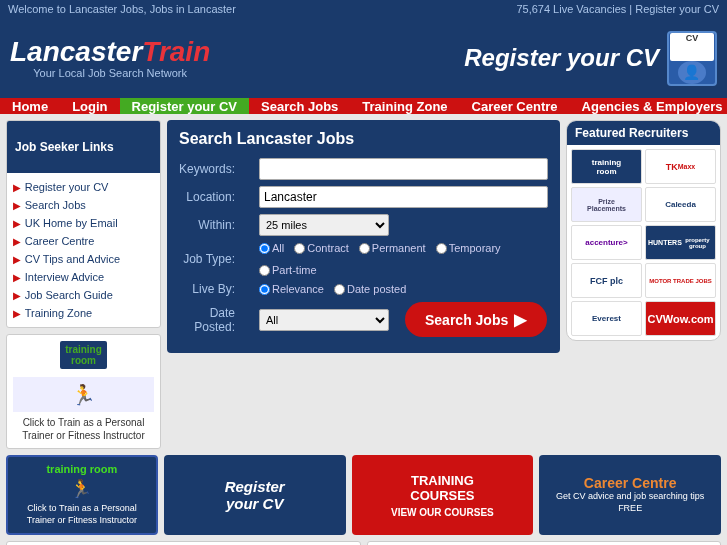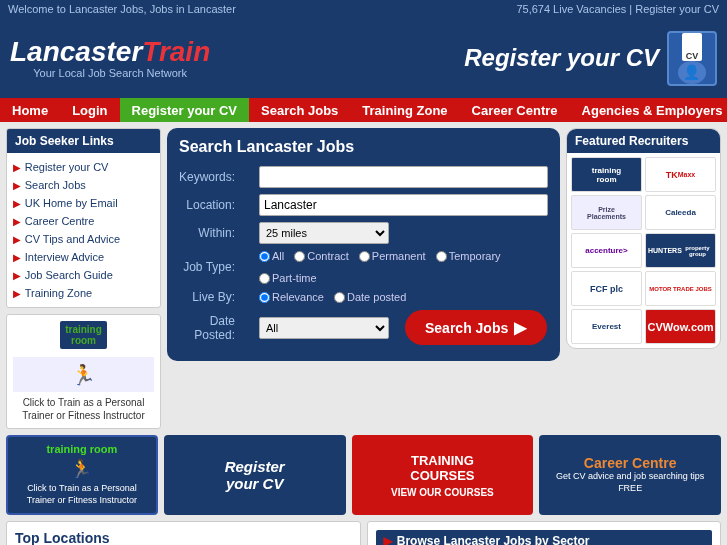--- a/index.html
+++ b/index.html
@@ -10,48 +10,48 @@
 
     
     .header { background: #1a3a6b; padding: 8px 10px; display: flex; align-items: center; justify-content: space-between; height: 80px; }
     .logo-text { line-height: 1.1; }
     .logo-lancaster { color: white; font-size: 28px; font-weight: bold; font-style: italic; }
     .logo-jobs { color: #e8333a; font-size: 28px; font-weight: bold; font-style: italic; }
     .logo-sub { color: #aac4e8; font-size: 11px; display: block; text-align: center; }
     .register-cv-banner { display: flex; align-items: center; gap: 8px; }
     .register-cv-text { color: white; font-size: 24px; font-weight: bold; font-style: italic; line-height: 1.1; }
     .cv-icon { width: 50px; height: 55px; background: #2a5ca8; border: 2px solid #5588cc; border-radius: 4px; display: flex; flex-direction: column; align-items: center; justify-content: center; position: relative; }
-    .cv-icon-doc { width: 20px; height: 35px; background: white; border-radius: 2px; display: flex; align-items: flex-end; justify-content: center; }
+    .cv-icon-doc { width: 44px; height: 35px; background: white; border-radius: 2px; display: flex; align-items: flex-start; justify-content: center; }
     .cv-icon-doc span { font-size: 9px; color: #333; font-weight: bold; }
     .cv-person { width: 28px; height: 28px; background: #4a7bc8; border-radius: 50%; display: flex; align-items: center; justify-content: center; color: white; font-size: 14px; }
 
     
-    .nav { background: #cc1111; display: flex; align-items: stretch; height: 24px; }
+    .nav { background: #cc1111; display: flex; align-items: stretch; height: 16px; }
     .nav-item { color: white; font-size: 13px; font-weight: bold; padding: 0 12px; display: flex; align-items: center; cursor: pointer; text-decoration: none; white-space: nowrap; }
     .nav-item.register { background: #44aa22; }
 
     
     .main { display: flex; gap: 6px; padding: 6px; background: #e8e8e8; }
 
     
     .sidebar { width: 155px; flex-shrink: 0; }
     .sidebar-box { background: white; border: 1px solid #ccc; border-radius: 3px; overflow: hidden; margin-bottom: 6px; }
-    .sidebar-title { background: #1a3a6b; color: white; font-weight: bold; font-size: 12px; padding: 5px 8px; }
+    .sidebar-title { background: #1a3a6b; color: white; font-weight: bold; font-size: 12px; padding: 19px 8px; }
     .sidebar-links { padding: 5px 4px; }
     .sidebar-link { display: flex; align-items: center; gap: 4px; padding: 3px 2px; color: #1a3a6b; font-size: 11px; cursor: pointer; }
     .arrow-icon { color: #cc1111; font-size: 10px; }
 
     
     .sidebar-promo { background: white; border: 1px solid #ccc; border-radius: 3px; overflow: hidden; padding: 6px; text-align: center; }
     .promo-logo { background: #1a3a6b; color: #44aa22; font-size: 10px; font-weight: bold; padding: 3px 5px; border-radius: 2px; display: inline-block; margin-bottom: 4px; }
     .promo-text { font-size: 10px; color: #333; line-height: 1.3; }
 
     
     .center { flex: 1; }
-    .search-box { background: #1a3a6b; border-radius: 10px; padding: 10px 12px; }
+    .search-box { background: #1a3a6b; border-radius: 4px; padding: 10px 12px; }
     .search-title { color: white; font-size: 16px; font-weight: bold; margin-bottom: 10px; }
     .form-row { display: flex; align-items: center; margin-bottom: 6px; }
     .form-label { color: #aac4e8; font-size: 12px; width: 80px; flex-shrink: 0; text-align: right; padding-right: 24px; }
     .form-input { flex: 1; height: 22px; border: 1px solid #aaa; padding: 2px 4px; font-size: 12px; border-radius: 2px; }
     .form-select { height: 22px; border: 1px solid #aaa; padding: 1px 2px; font-size: 11px; border-radius: 2px; width: 130px; }
     .radio-group { display: flex; gap: 10px; align-items: center; flex-wrap: wrap; }
     .radio-label { color: #cce; font-size: 11px; display: flex; align-items: center; gap: 2px; }
     .search-btn { background: #cc1111; color: white; font-weight: bold; font-size: 14px; border: none; padding: 8px 20px; border-radius: 20px; cursor: pointer; display: flex; align-items: center; gap: 6px; margin-left: auto; }
     .search-btn-arrow { font-size: 16px; }
 

